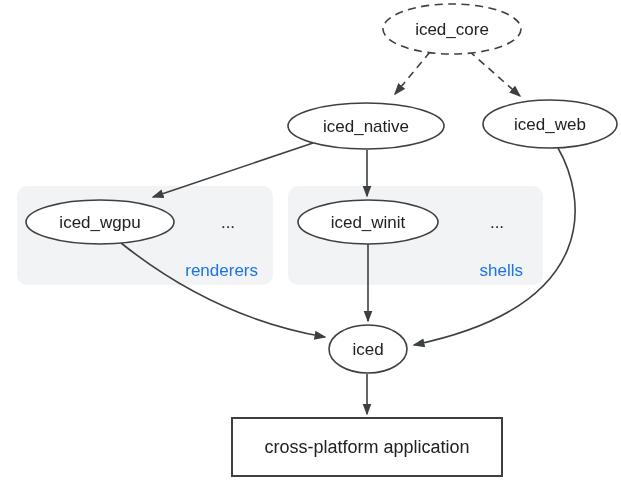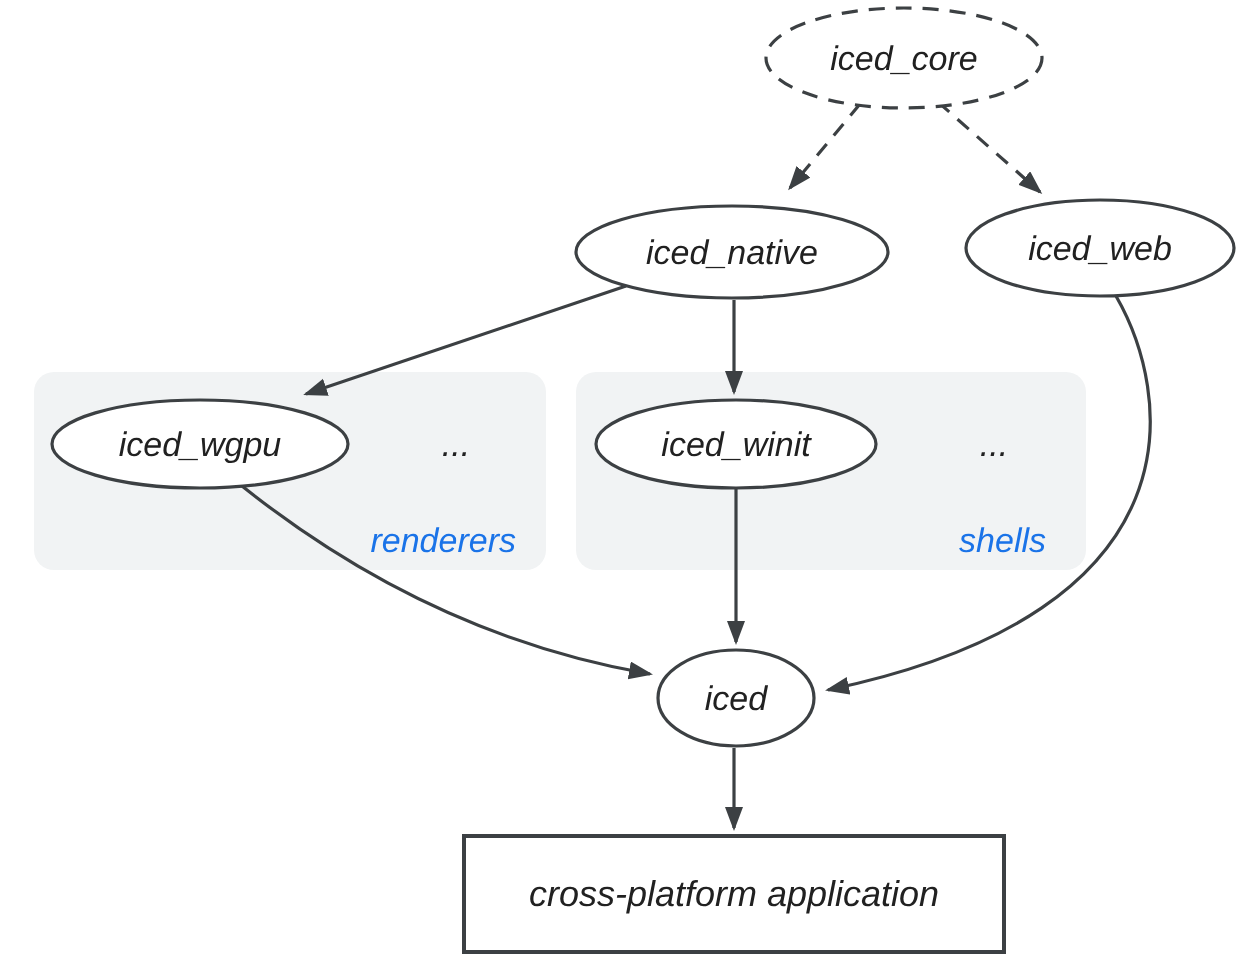--- a/index.html
+++ b/index.html
@@ -3,21 +3,20 @@
 <meta charset="utf-8">
 <style>
   html, body { margin: 0; padding: 0; background: #ffffff; }
   #stage {
     position: relative;
     width: 621px;
     height: 483px;
     background: #ffffff;
     font-family: "Liberation Sans", sans-serif;
     overflow: hidden;
-    font-style: italic;
   }
   svg { display: block; }
   .node-shape { fill: #ffffff; stroke: #3c4043; stroke-width: 1.6; }
   .node-shape.dashed { stroke-dasharray: 8 5.5; }
   .group-box { fill: #f1f3f4; stroke: none; }
   .edge { fill: none; stroke: #3c4043; stroke-width: 1.6; }
   .edge.dashed { stroke-dasharray: 7.5 5.5; }
   .node-label {
     fill: #212121;
     font-family: "Liberation Sans", sans-serif;

